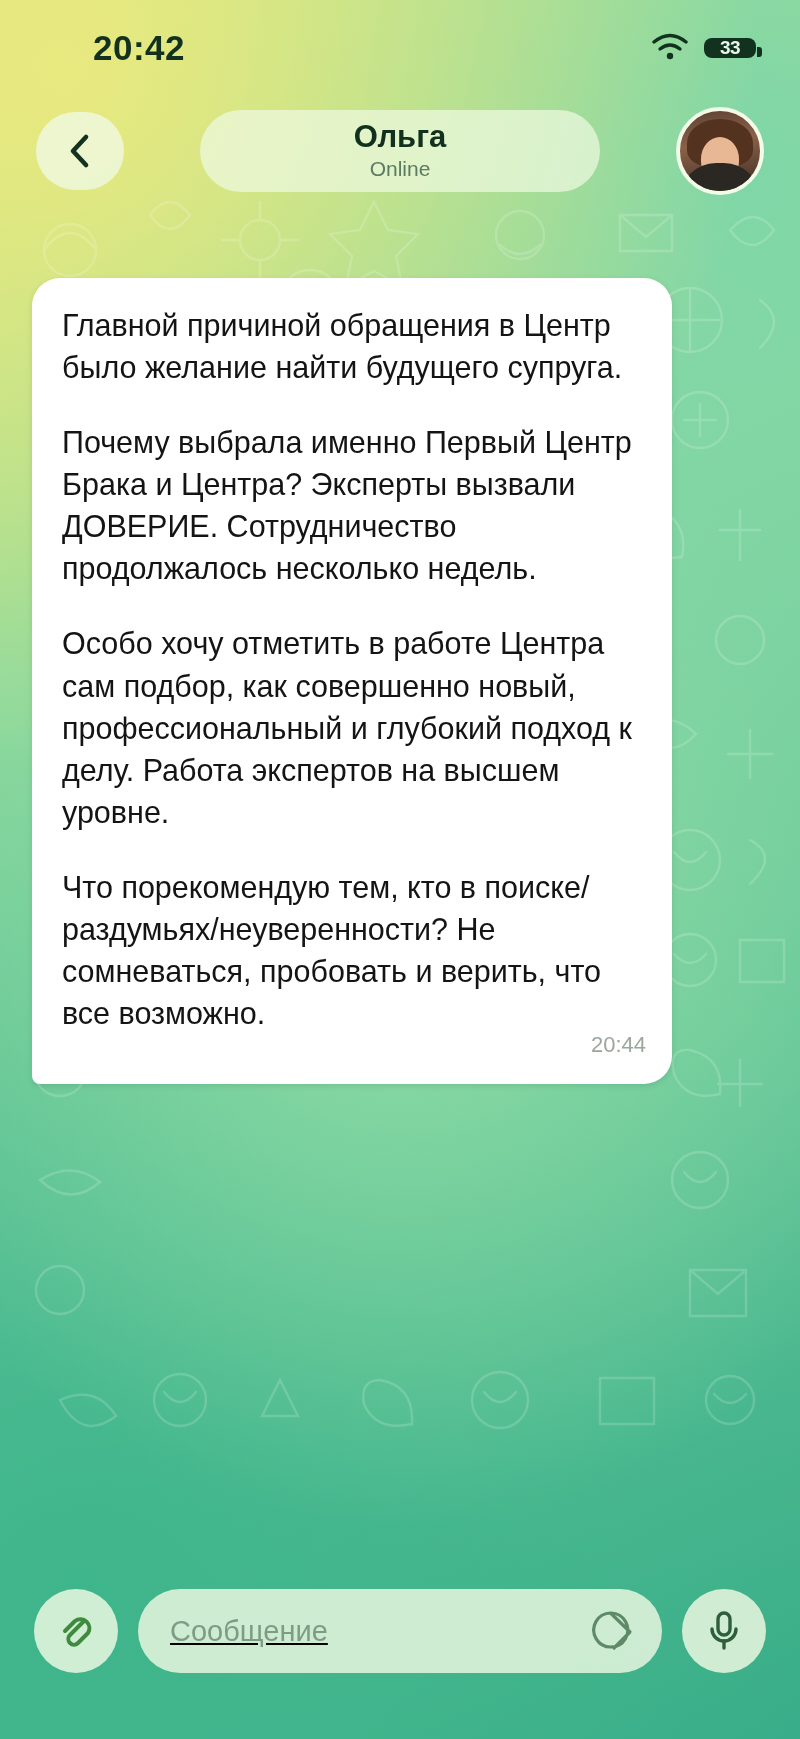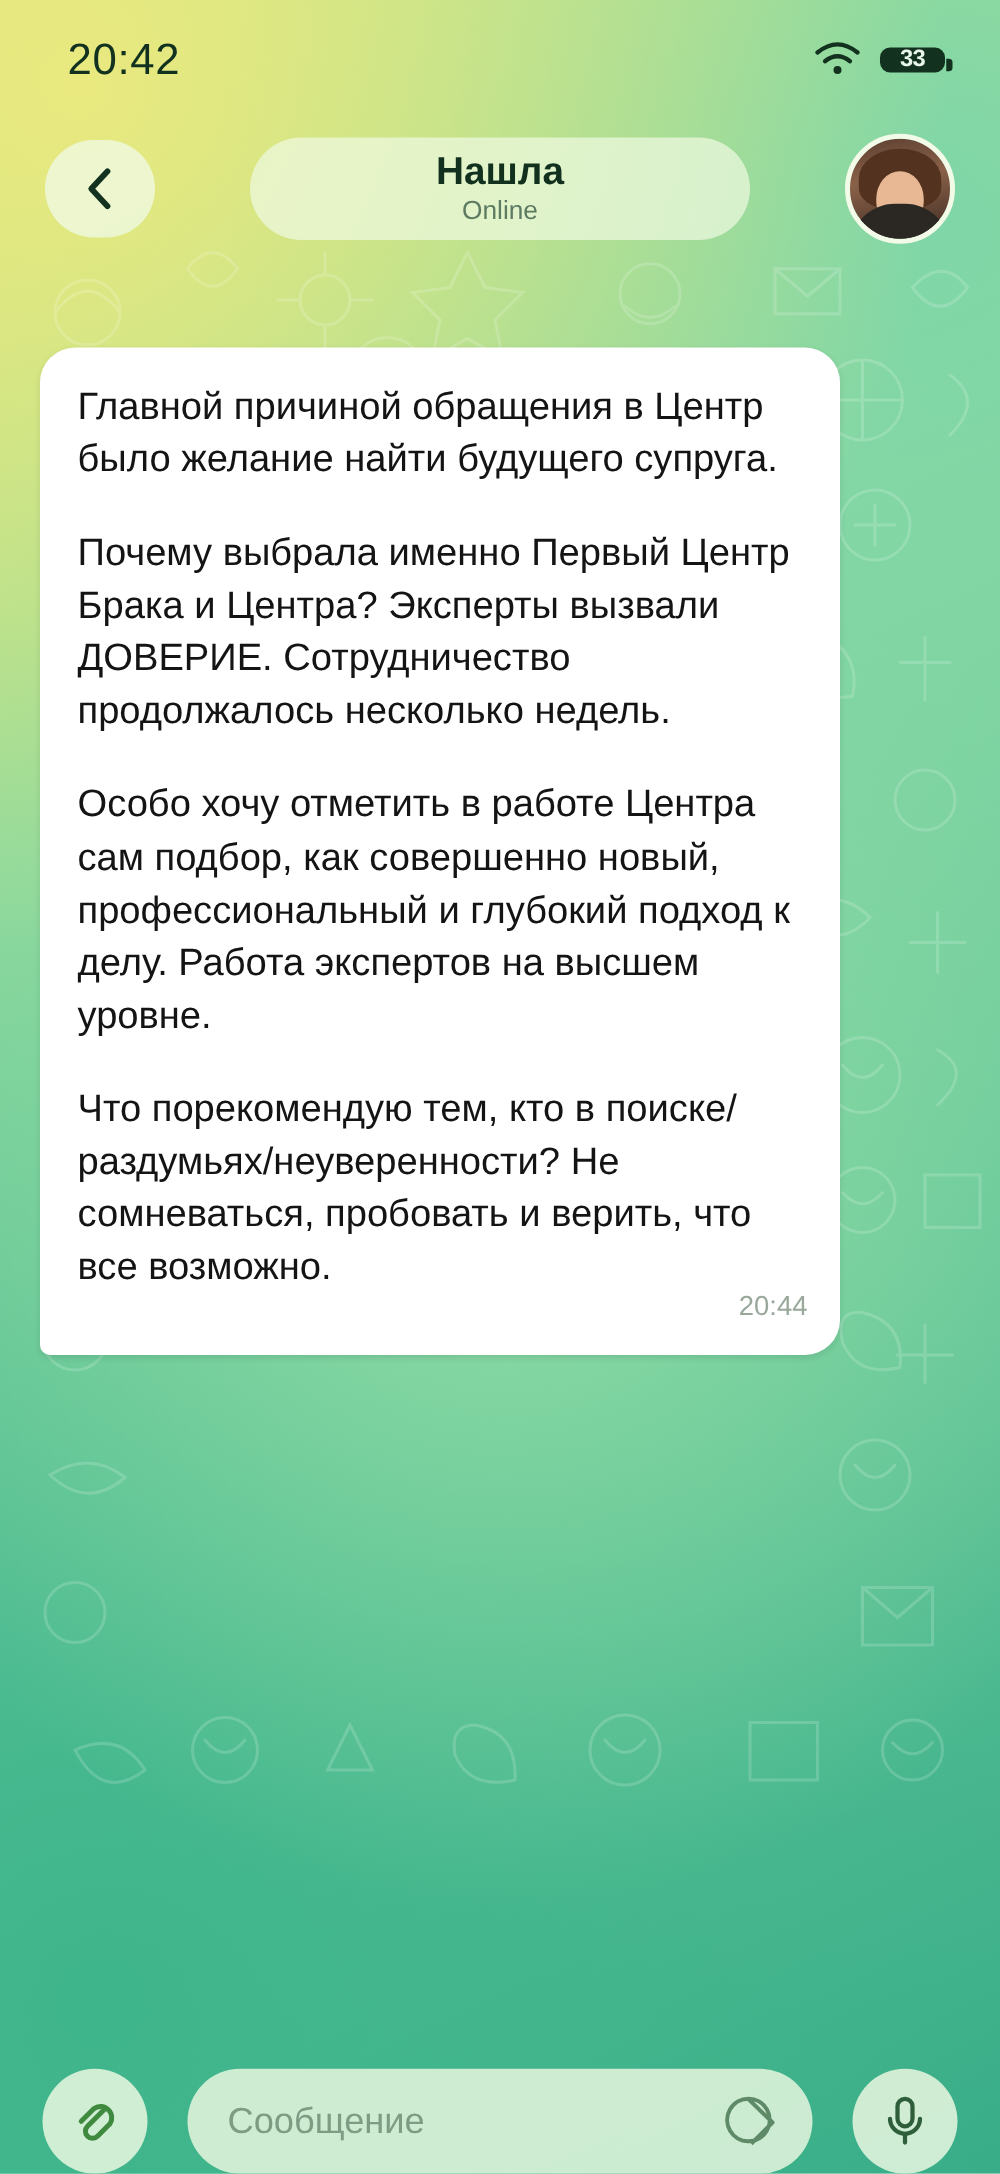--- a/index.html
+++ b/index.html
@@ -37,23 +37,24 @@
     position: relative;
     height: 96px;
     display: flex;
     align-items: center;
     justify-content: space-between;
     padding: 0 44px 0 54px;
     color: #10301f;
   }
   .status-time {
     font-size: 35px;
-    font-weight: normal;
+    font-weight: bold;
     letter-spacing: .5px;
     color: #12321f;
+    margin-left: 39px;
   }
   .status-right {
     display: flex;
     align-items: center;
     gap: 14px;
   }
   .wifi-icon { display: block; }
   .battery {
     position: relative;
     width: 52px;
@@ -205,23 +206,24 @@
   .bubble-spacer { height: 20px; }
 
   
   .composer {
     position: absolute;
     left: 0;
     right: 0;
     bottom: 0;
     height: 150px;
     display: flex;
-    align-items: flex-end;
+    align-items: flex-start;
     padding: 0 34px;
-    gap: 32px;
+    gap: 20px;
+    text-decoration: underline;
   }
   .round-btn {
     width: 84px;
     height: 84px;
     border-radius: 50%;
     background: rgba(240,250,228,.82);
     display: flex;
     align-items: center;
     justify-content: center;
     flex: 0 0 auto;
@@ -395,21 +397,21 @@
   <div class="header">
     <button class="back-btn">
       <span>
         <svg width="30" height="40" viewBox="0 0 30 40" xmlns="http://www.w3.org/2000/svg">
           <path d="M21 6 L8 20 L21 34" fill="none" stroke="#13321f" stroke-width="4.6" stroke-linecap="round" stroke-linejoin="round"></path>
         </svg>
       </span>
     </button>
 
     <div class="title-pill">
-      <div class="chat-title">Нашла</div>
+      <div class="chat-title">Ольга</div>
       <div class="chat-status">Online</div>
     </div>
 
     <div class="avatar">
       <div class="hair"></div>
       <div class="face"></div>
       <div class="body"></div>
     </div>
   </div>
 

